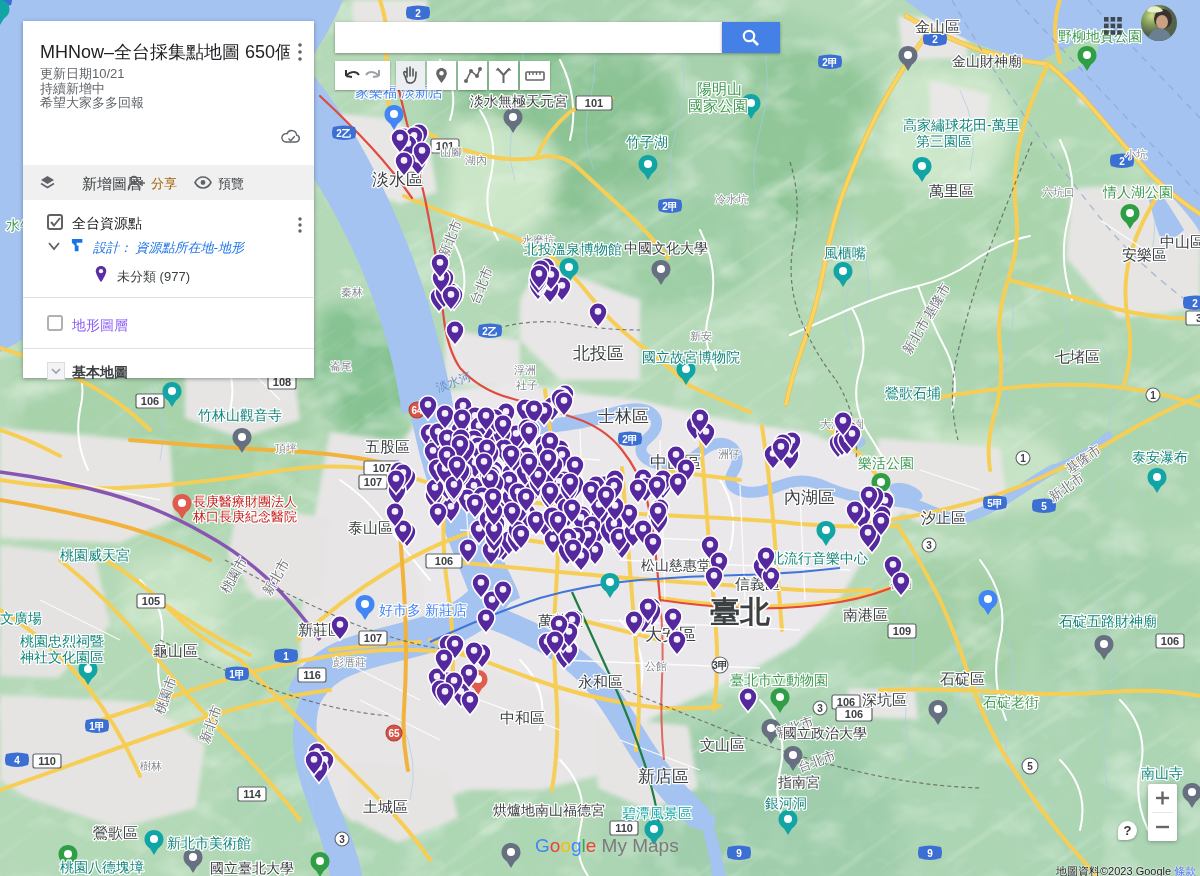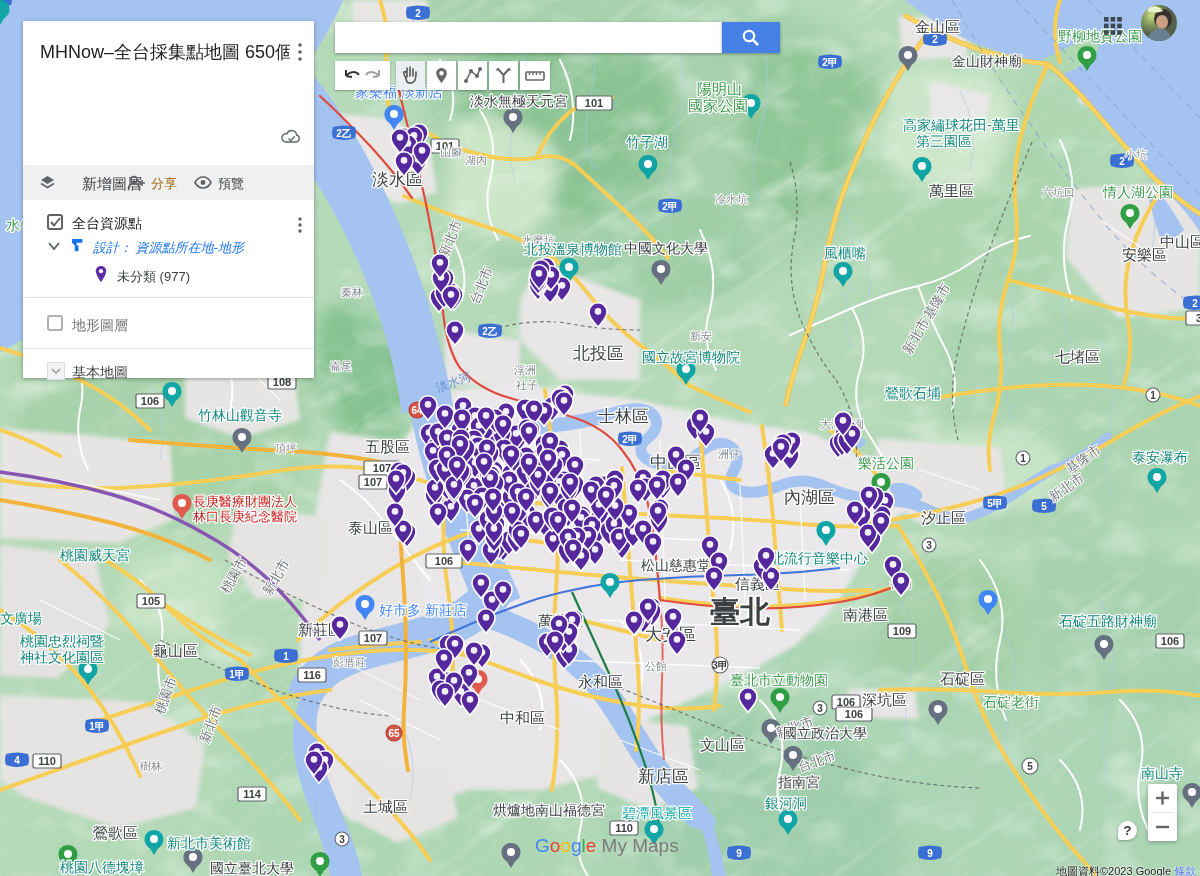--- a/index.html
+++ b/index.html
@@ -1003,20 +1003,21 @@
     </svg>
 </div>
 
 <div class="ui" style="left:23px;top:21px;width:291px;height:357px;background:#fff;box-shadow:0 1px 4px rgba(0,0,0,0.35);">
   <div style="position:absolute;left:17px;top:19px;font-size:18px;color:#202124;width:250px;white-space:nowrap;overflow:hidden;">MHNow–全台採集點地圖 650個...</div>
   <svg style="position:absolute;right:12px;top:22px" width="4" height="18">
       <circle cx="2" cy="2" r="1.8" fill="#5f6368"></circle>
       <circle cx="2" cy="9" r="1.8" fill="#5f6368"></circle>
       <circle cx="2" cy="16" r="1.8" fill="#5f6368"></circle>
     </svg>
+  <div style="position:absolute;left:17px;top:46px;font-size:13px;color:#5F6368;line-height:14.5px;">更新日期10/21<br>持續新增中<br>希望大家多多回報</div>
   <svg style="position:absolute;right:12px;top:108px;" width="22" height="16">
       <path d="M6,13 a4.2,4.2 0 1 1 1,-8.3 a5,5 0 0 1 9.6,1.4 a3.5,3.5 0 0 1 -0.6,6.9 Z" fill="none" stroke="#5f6368" stroke-width="1.4"></path>
       <path d="M8.5,9.5 l2.2,2.2 l4-4.4" fill="none" stroke="#5f6368" stroke-width="1.4"></path>
     </svg>
   <div style="position:absolute;left:0px;top:144px;width:291px;height:35px;background:#F0F0F0;">
     <svg style="position:absolute;left:16px;top:9px" width="17" height="17">
         <path d="M8.5,2 L15,6 L8.5,10 L2,6 Z" fill="#5f6368"></path>
         <path d="M2,9.5 L8.5,13.5 L15,9.5" fill="none" stroke="#5f6368" stroke-width="1.5"></path>
       </svg>
     <span style="position:absolute;left:38px;top:10px;font-size:15px;color:#3C4043;margin-left:21px;">新增圖層</span>
@@ -1051,28 +1052,28 @@
   <div style="position:absolute;left:70px;top:218px;font-size:13px;color:#1A73E8;font-style:italic;">設計：&nbsp;資源點所在地-地形</div>
   <svg style="position:absolute;left:70px;top:243px" width="16" height="22">
       <path d="M8,2 C5,2 2.8,4.2 2.8,7.2 C2.8,11 8,18 8,18 C8,18 13.2,11 13.2,7.2 C13.2,4.2 11,2 8,2Z" fill="#5B2DA5"></path>
       <circle cx="8" cy="7.2" r="2.1" fill="#fff"></circle>
     </svg>
   <div style="position:absolute;left:94px;top:247px;font-size:13px;color:#3C4043;">未分類 (977)</div>
   <div style="position:absolute;left:0;top:276px;width:291px;height:1px;background:#E0E0E0;"></div>
   <svg style="position:absolute;left:24px;top:294px" width="17" height="17">
       <rect x="1" y="1" width="14" height="14" rx="2" fill="none" stroke="#B0B0B0" stroke-width="2"></rect>
     </svg>
-  <div style="position:absolute;left:49px;top:296px;font-size:14px;color:#737373;">地形圖層</div>
+  <div style="position:absolute;left:49px;top:296px;font-size:14px;color:#8b5cf6;">地形圖層</div>
   <div style="position:absolute;left:0;top:327px;width:291px;height:1px;background:#E0E0E0;"></div>
   <div style="position:absolute;left:24px;top:341px;width:16px;height:16px;background:#F1F3F4;border:1px solid #dadce0;">
     <svg width="16" height="16">
         <path d="M4,6 L8,10 L12,6" fill="none" stroke="#9aa0a6" stroke-width="1.6"></path>
       </svg>
   </div>
-  <div style="position:absolute;left:49px;top:343px;font-size:14px;color:#3C4043;">基本地圖</div>
+  <div style="position:absolute;left:49px;top:343px;font-size:14px;color:#3C4043;font-weight:bold;">基本地圖</div>
 </div>
 
 <div class="ui" style="left:1103px;top:16px;">
   <svg width="20" height="20">
     <g fill="#3E4752">
       <rect x="1" y="1" width="4.6" height="4.6"></rect>
         <rect x="7.6" y="1" width="4.6" height="4.6"></rect>
         <rect x="14.2" y="1" width="4.6" height="4.6"></rect>
       <rect x="1" y="7.6" width="4.6" height="4.6"></rect>
         <rect x="7.6" y="7.6" width="4.6" height="4.6"></rect>

